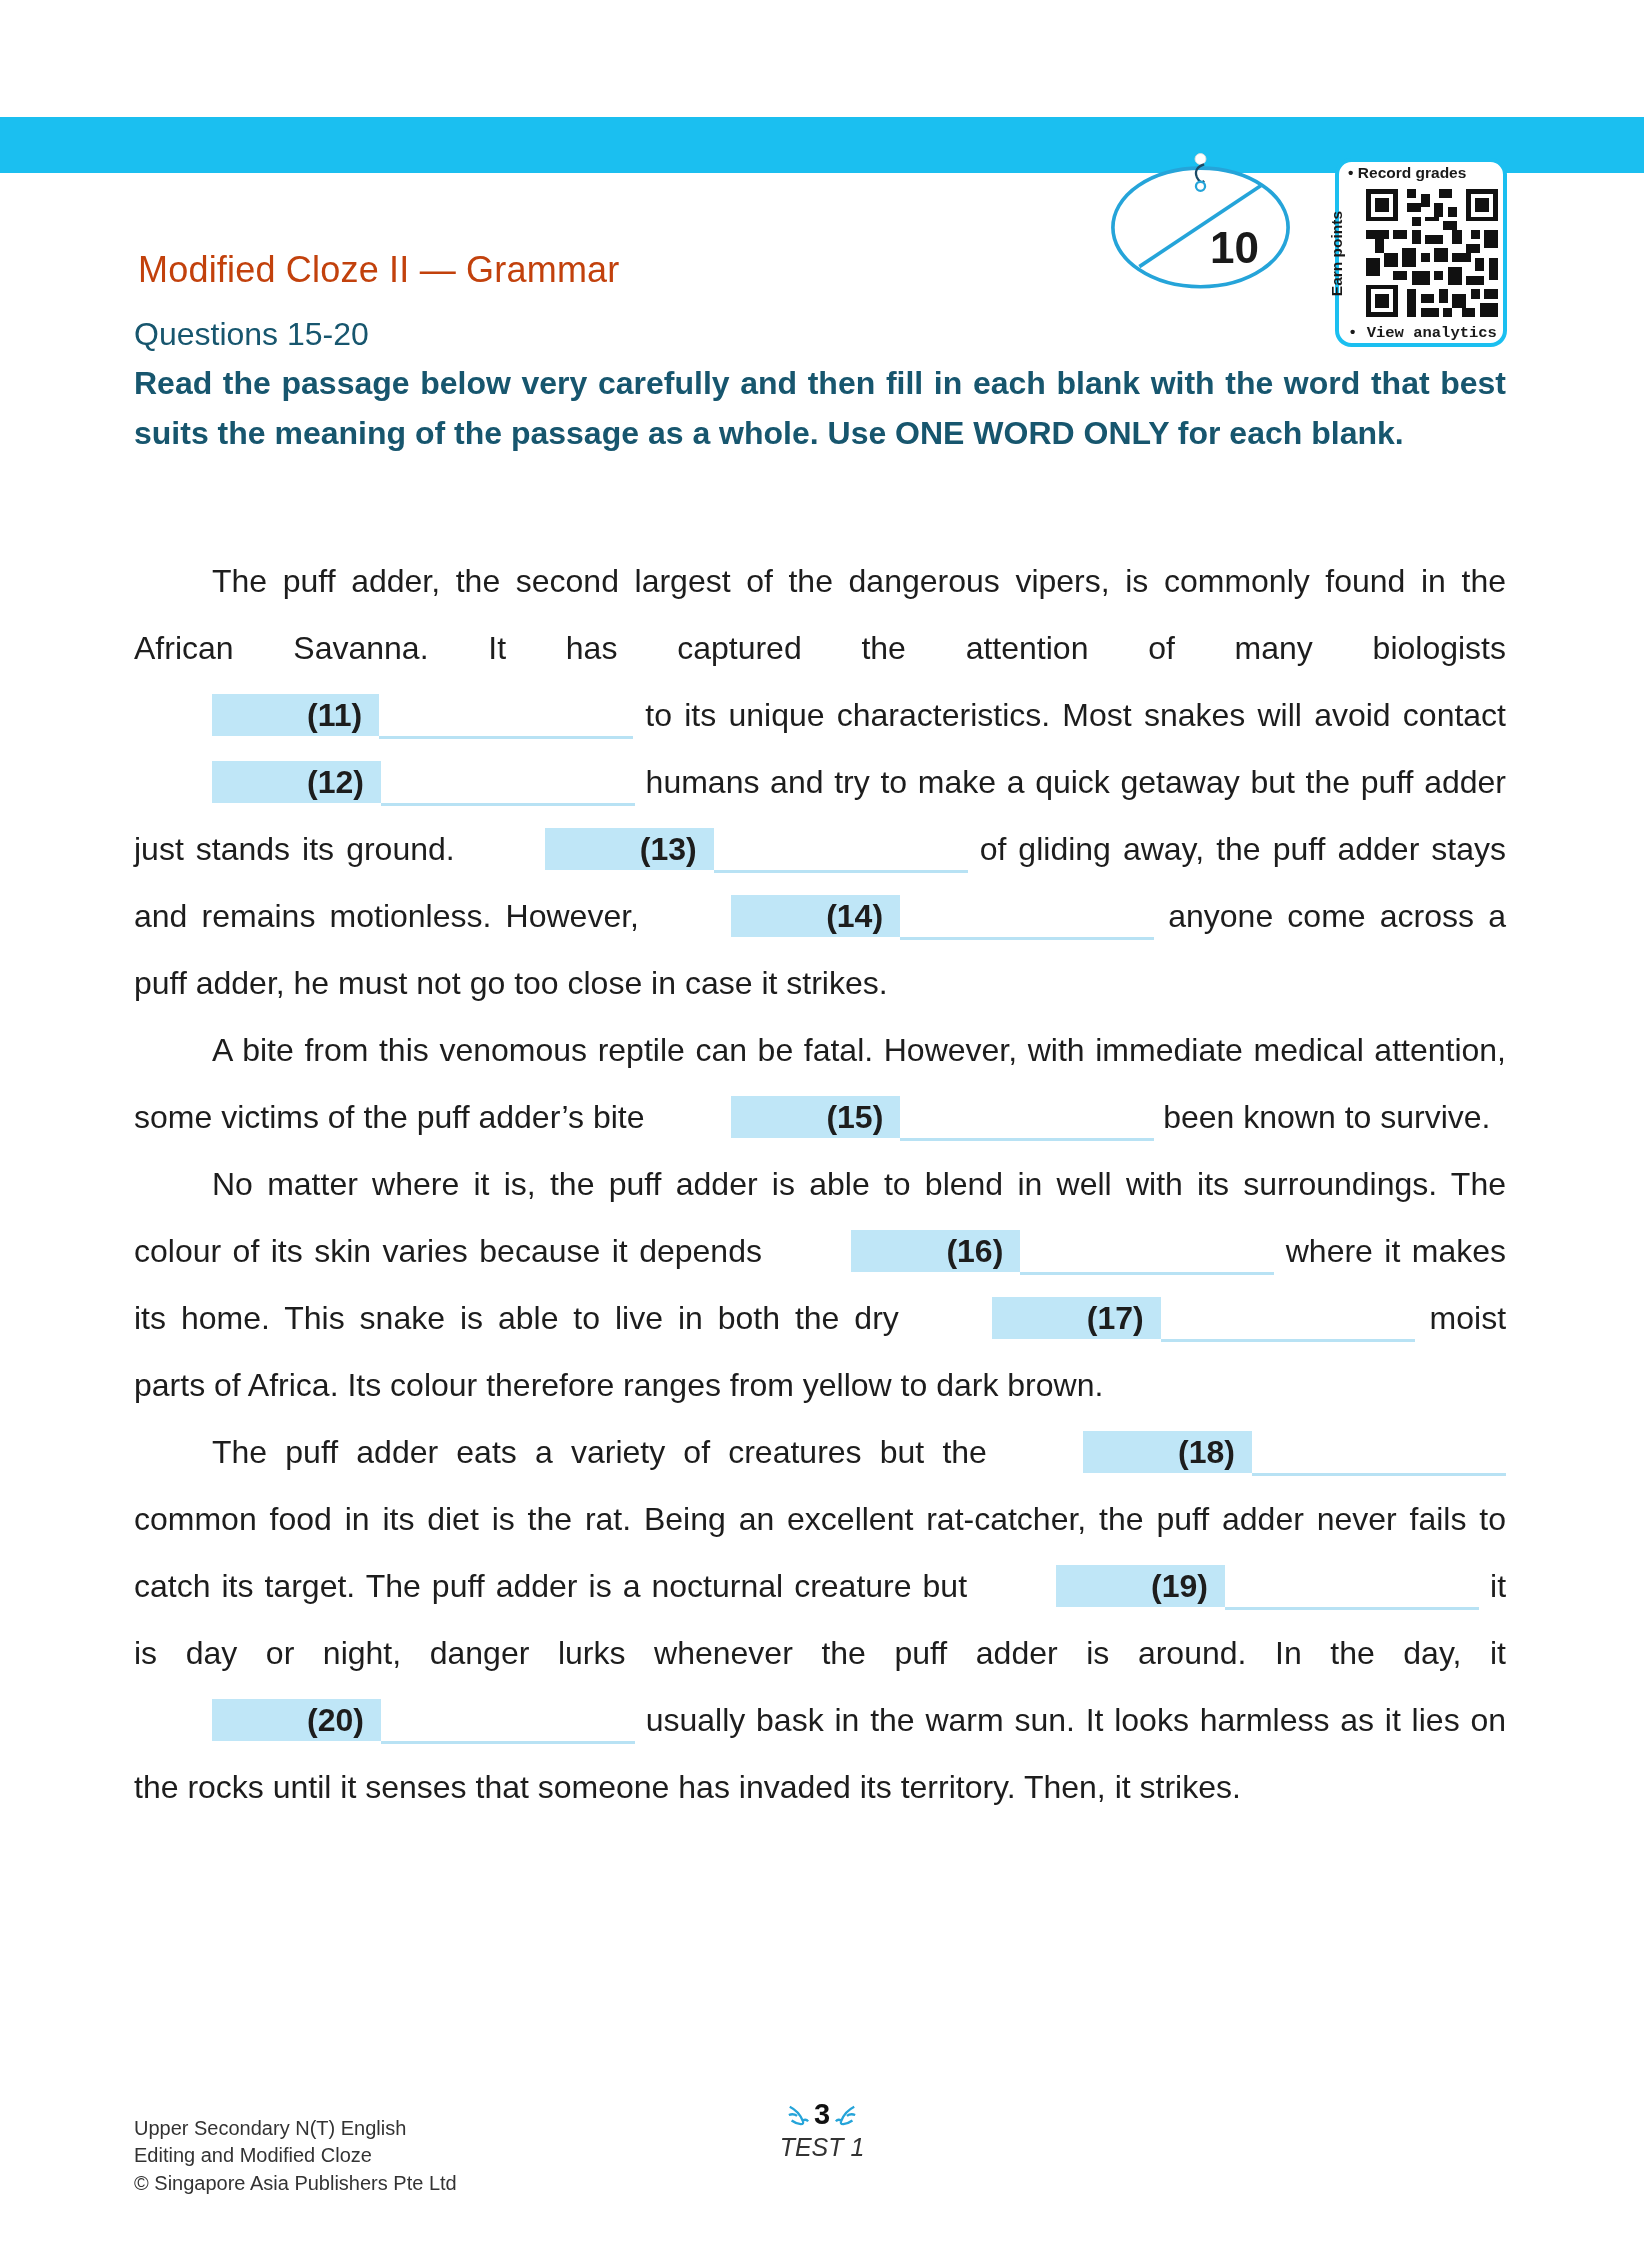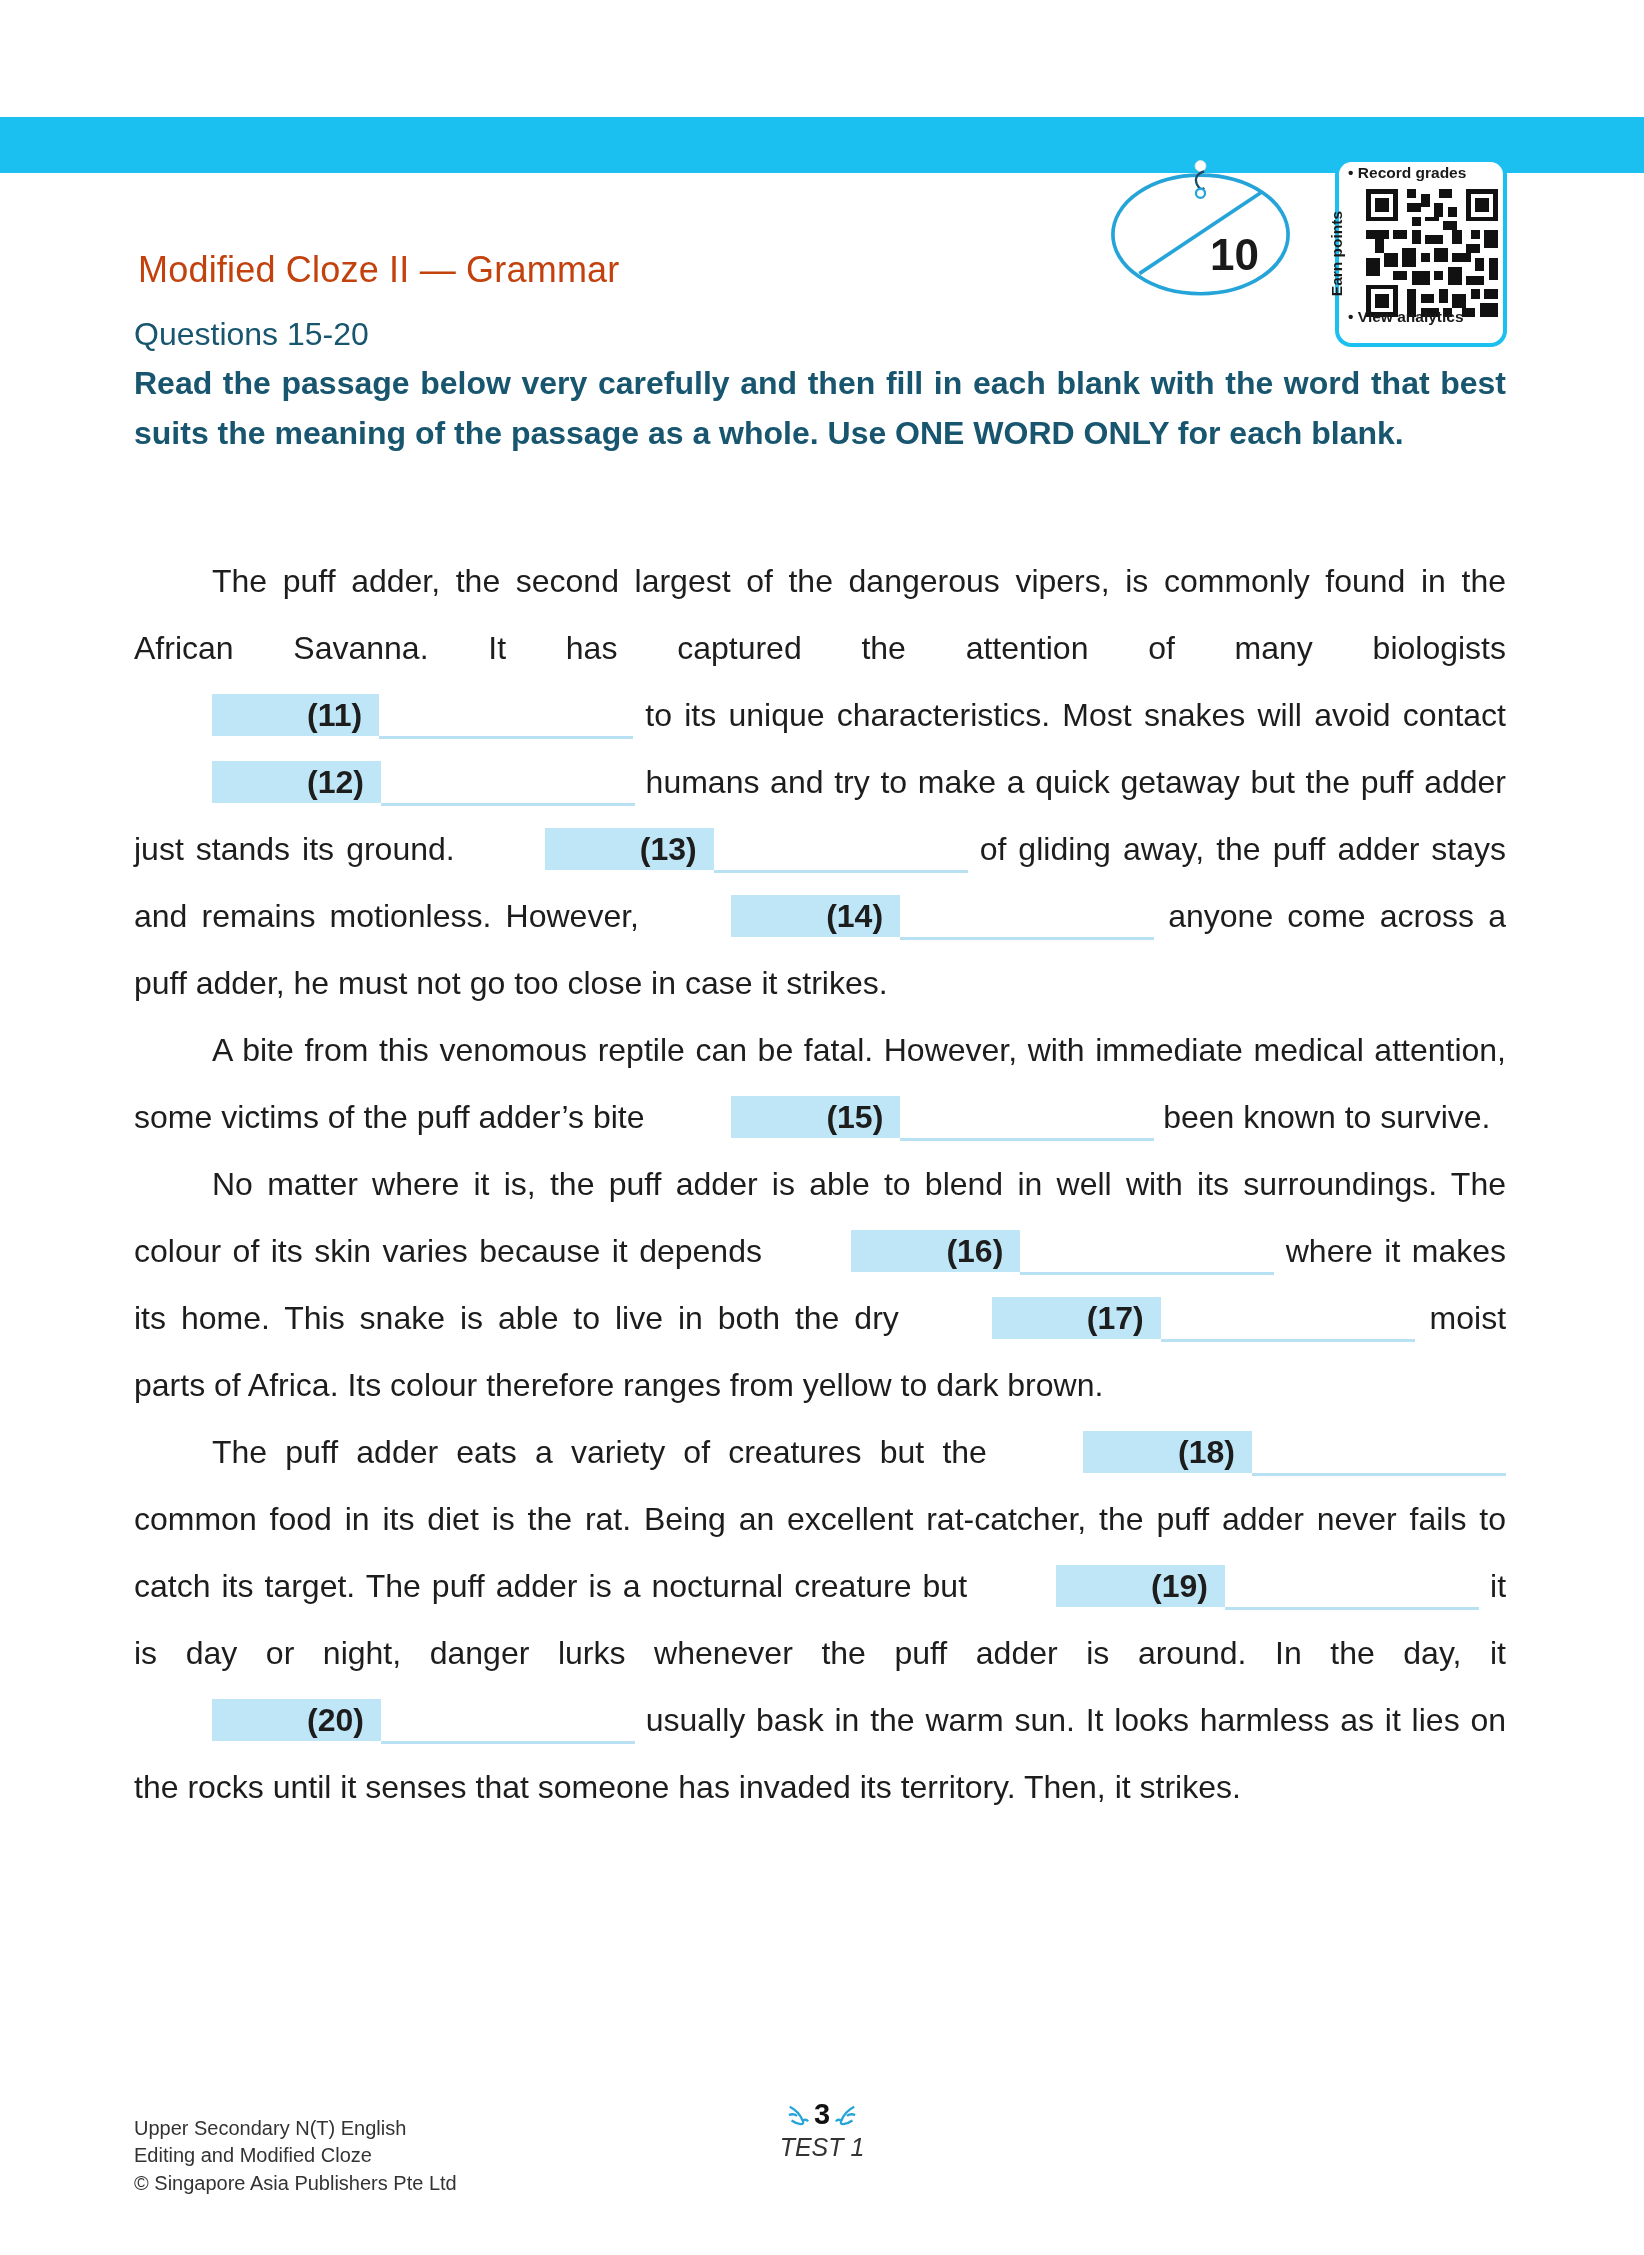--- a/index.html
+++ b/index.html
@@ -12,25 +12,25 @@
   .instructions { position:absolute; left:134px; top:358px; width:1372px; font-size:32px;
                   font-weight:bold; color:#17566e; line-height:50px; text-align:justify; margin:0; }
   .passage { position:absolute; left:134px; top:548px; width:1372px; font-size:32px;
              line-height:67px; text-align:justify; color:#1d1d1d; }
   .passage p { margin:0; text-indent:78px; text-align:justify; }
   .blank { display:inline-block; position:relative; vertical-align:baseline; }
   .blank .num { display:inline-block; background:#bfe6f7; font-weight:bold; padding:0 17px;
                 line-height:42px; }
   .blank .line { display:inline-block; width:254px; height:37px; border-bottom:3.7px solid #b8e2f4;
                  vertical-align:-12.8px; }
-  .score { position:absolute; left:1109px; top:155px; width:183px; height:146px;text-align:center; }
+  .score { position:absolute; left:1109px; top:148px; width:183px; height:146px;text-align:center; }
   .qr { position:absolute; left:1335px; top:158px; width:172px; height:189px; border:4.6px solid #1bbff0;
         border-radius:16.4px; background:#fff; box-sizing:border-box; }
   .qr .top, .qr .bottom { position:absolute; left:9.1px; font-size:15.5px; font-weight:bold; color:#1a1a1a; white-space:nowrap; }
-  .qr .top { top:1.8px; } .qr .bottom { bottom:17px; }
+  .qr .top { top:1.8px; } .qr .bottom { bottom:1px;font-family:Liberation Mono, monospace; }
   .qr .side { position:absolute; left:-1.8px; top:91px; transform:rotate(-90deg); transform-origin:center;
               font-size:15.5px; font-weight:bold; white-space:nowrap; width:0; }
   .qr .side span { position:absolute; left:-46px; top:-9.1px; width:91px; text-align:center; }
   .qr svg.code { position:absolute; left:27.4px; top:27.4px; }
   .footer-left { position:absolute; left:134px; top:2115px; font-size:20px; line-height:27.4px; color:#333; }
   .footer-center { position:absolute; left:758px; top:2098px; width:128px; text-align:center; }
   .pg { font-size:29px; font-weight:bold; color:#111; vertical-align:middle; }
   .knot { vertical-align:middle; }
   .test { font-size:25px; font-style:italic; color:#333; margin-top:1.8px; }
 </style>

